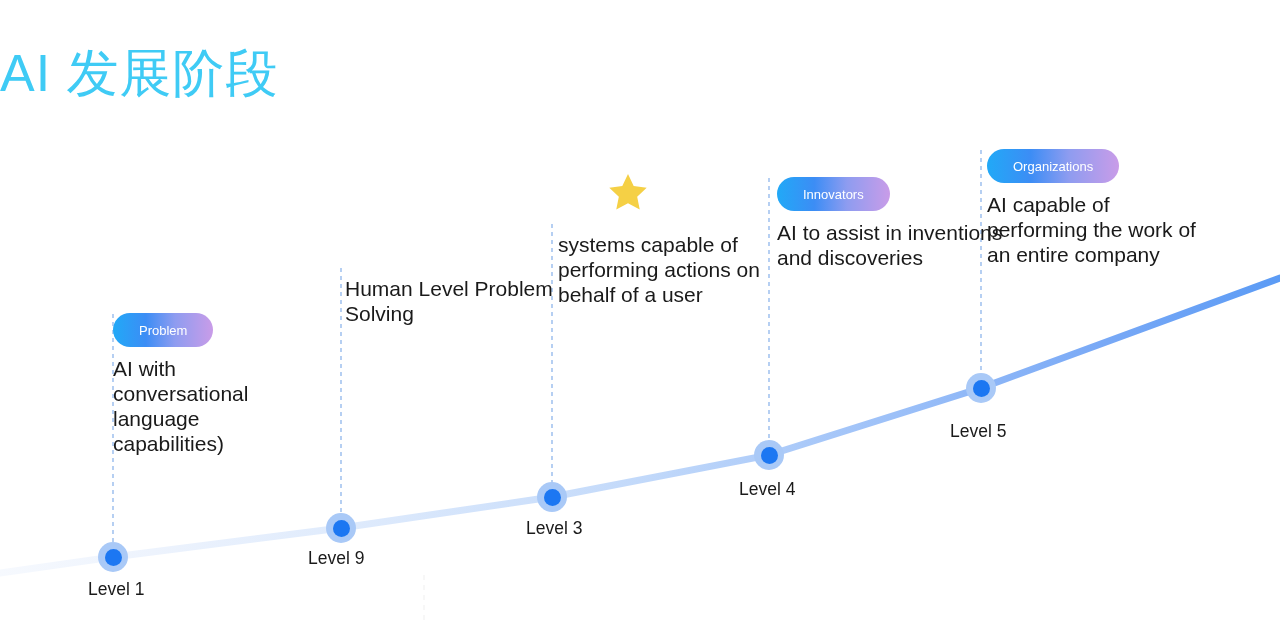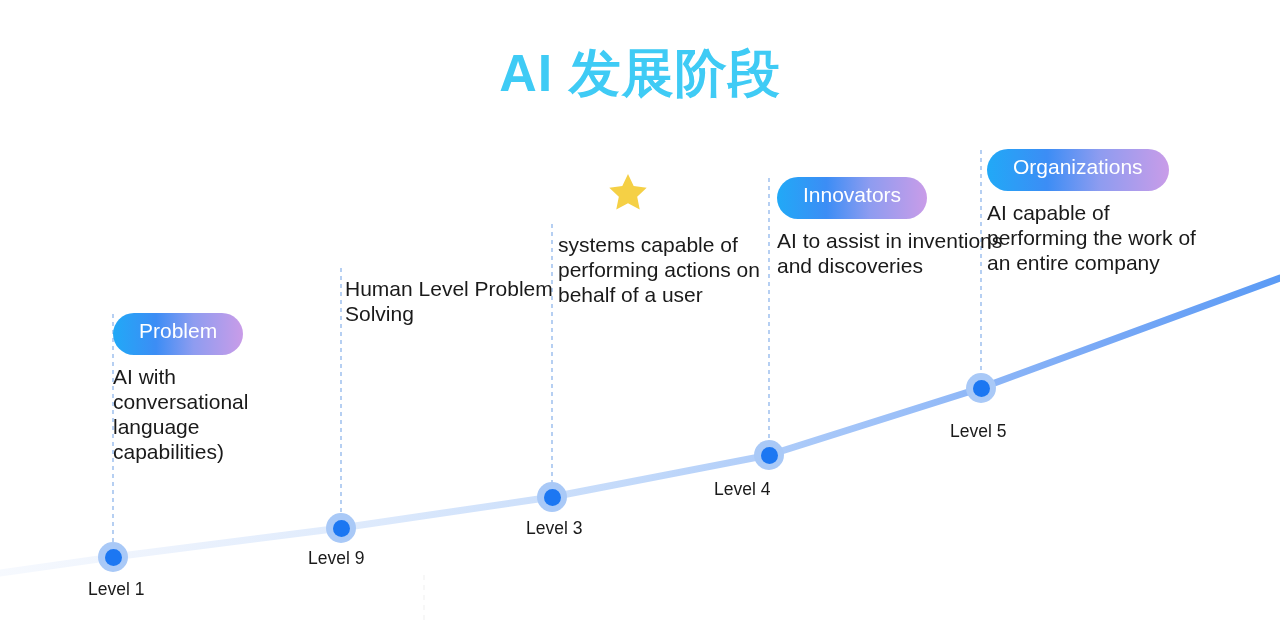--- a/index.html
+++ b/index.html
@@ -18,24 +18,24 @@
     overflow: hidden;
     background: #ffffff;
   }
 
   
   #page-title {
     position: absolute;
     left: 0;
     top: 42px;
     width: 1280px;
-    text-align: center;
+    text-align: left;
     font-size: 52px;
     line-height: 62px;
-    font-weight: 700;
+    font-weight: 400;
     color: #3FCBF5;
     letter-spacing: 1px;
     white-space: nowrap;
   }
 
   
   #graph-layer {
     position: absolute;
     left: 0;
     top: 0;
@@ -45,23 +45,23 @@
   }
 
   
   .milestone {
     position: absolute;
   }
 
   .pill {
     display: inline-block;
     border-radius: 999px;
-    padding: 4px 26px 11px 26px;
+    padding: 4px 26px 3px 26px;
     color: #ffffff;
-    font-size: 21px;
+    font-size: 13px;
     line-height: 27px;
     font-weight: 400;
     white-space: nowrap;
     background: linear-gradient(90deg, #21A9F7 0%, #3C8DF5 33%, #8E9CF0 62%, #C99CE8 100%);
     text-align: center;
   }
   .pill-wrap { position: relative; }
 
   .desc {
     margin-top: 9px;
@@ -185,16 +185,16 @@
 
   <div class="dot" style="left:98px;  top:542px;"></div>
   <div class="dot" style="left:326px; top:513px;"></div>
   <div class="dot" style="left:537px; top:482px;"></div>
   <div class="dot" style="left:754px; top:440px;"></div>
   <div class="dot" style="left:966px; top:373px;"></div>
 
   <div class="level-label" style="left:88px;  top:578px;text-align:right;">Level 1</div>
   <div class="level-label" style="left:308px; top:547px;">Level 9</div>
   <div class="level-label" style="left:526px; top:517px;">Level 3</div>
-  <div class="level-label" style="left:714px; top:478px;">Level 4</div>
+  <div class="level-label" style="left:739px; top:478px;">Level 4</div>
   <div class="level-label" style="left:950px; top:420px;">Level 5</div>
 
 </div>
 
 </body></html>

